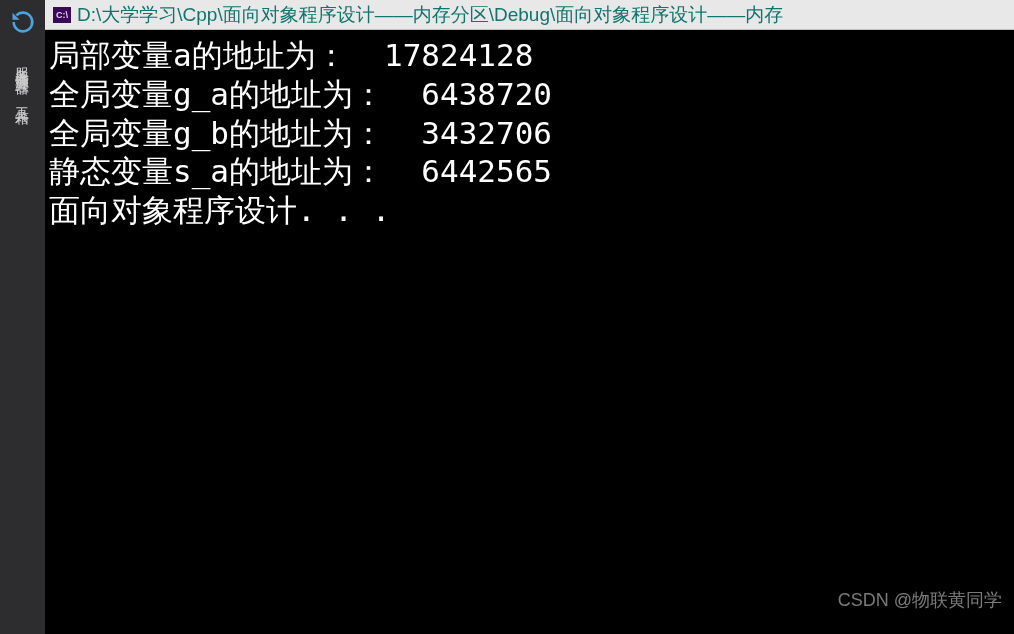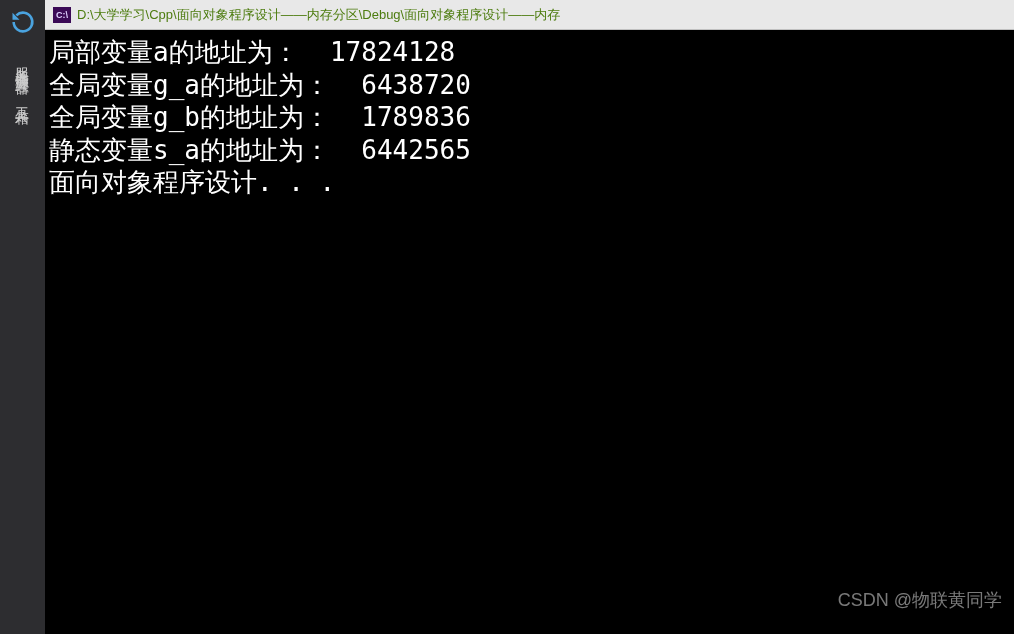--- a/index.html
+++ b/index.html
@@ -59,35 +59,35 @@
       display: flex;
       align-items: center;
       justify-content: center;
       margin-right: 6px;
       color: #e0d0ff;
       font-size: 9px;
       font-weight: bold;
       font-family: sans-serif;
     }
     .title-text {
-      font-size: 13px;
-      color: #4d7c0f;
+      font-size: 19px;
+      color: #0f766e;
       white-space: nowrap;
       overflow: hidden;
     }
     .console {
       position: absolute;
       top: 30px;
       left: 45px;
       right: 0;
       bottom: 0;
       background: #000000;
       padding: 6px 4px;
       font-family: "NSimSun", "SimSun", monospace;
-      font-size: 26px;
+      font-size: 31px;
       color: #ffffff;
       line-height: 1.25;
     }
     .console-line {
       white-space: pre;
     }
     .watermark {
       position: absolute;
       right: 12px;
       bottom: 22px;
@@ -111,18 +111,18 @@
 </div>
 
 <div class="title-bar">
   <div class="title-icon">C:\</div>
   <div class="title-text">D:\大学学习\Cpp\面向对象程序设计——内存分区\Debug\面向对象程序设计——内存</div>
 </div>
 
 <div class="console">
   <div class="console-line">局部变量a的地址为：  17824128</div>
   <div class="console-line">全局变量g_a的地址为：  6438720</div>
-  <div class="console-line">全局变量g_b的地址为：  1789836</div>
+  <div class="console-line">全局变量g_b的地址为：  3432706</div>
   <div class="console-line">静态变量s_a的地址为：  6442565</div>
   <div class="console-line">面向对象程序设计. . .</div>
 </div>
 
 <div class="watermark">CSDN @物联黄同学</div>
 
 </body></html>

